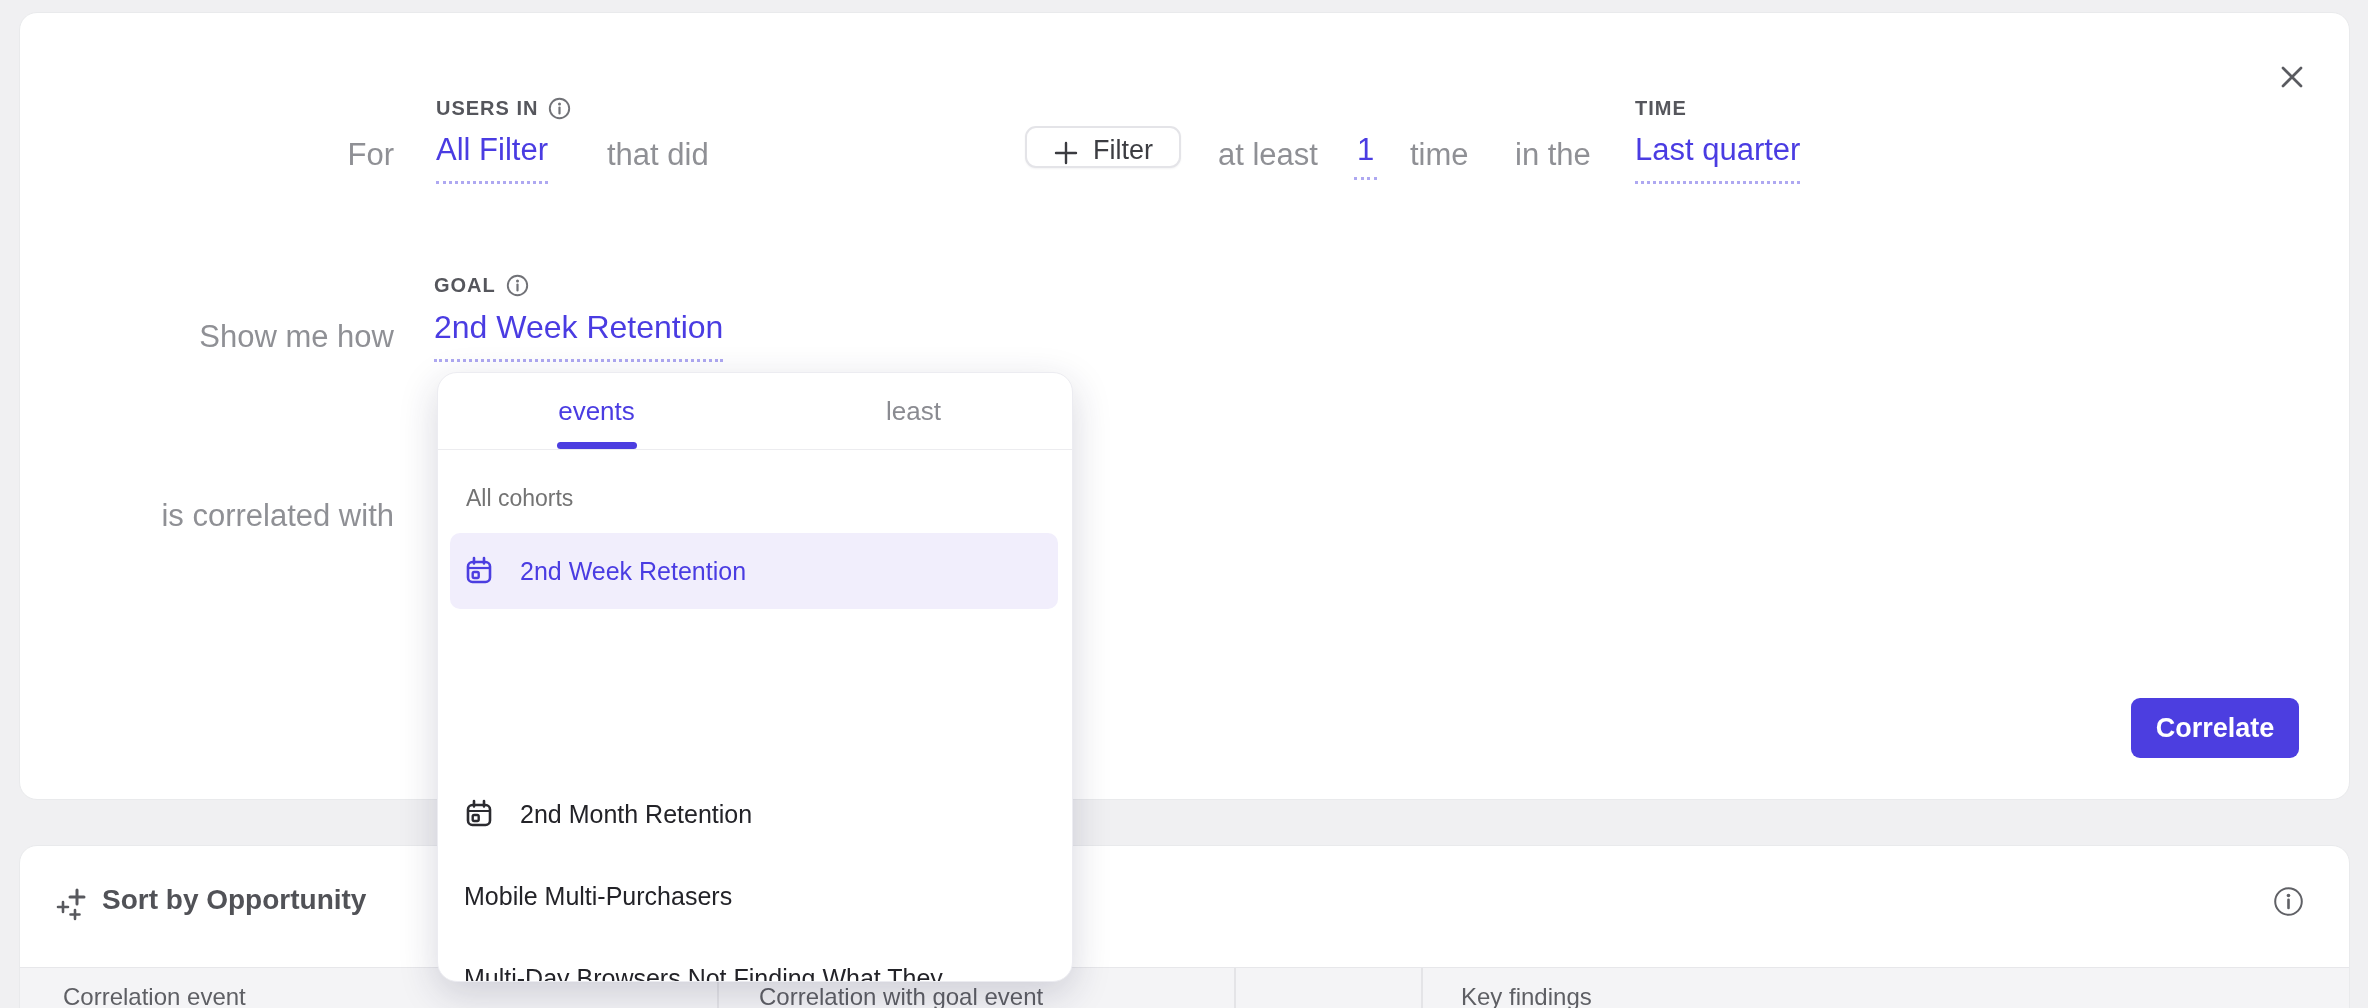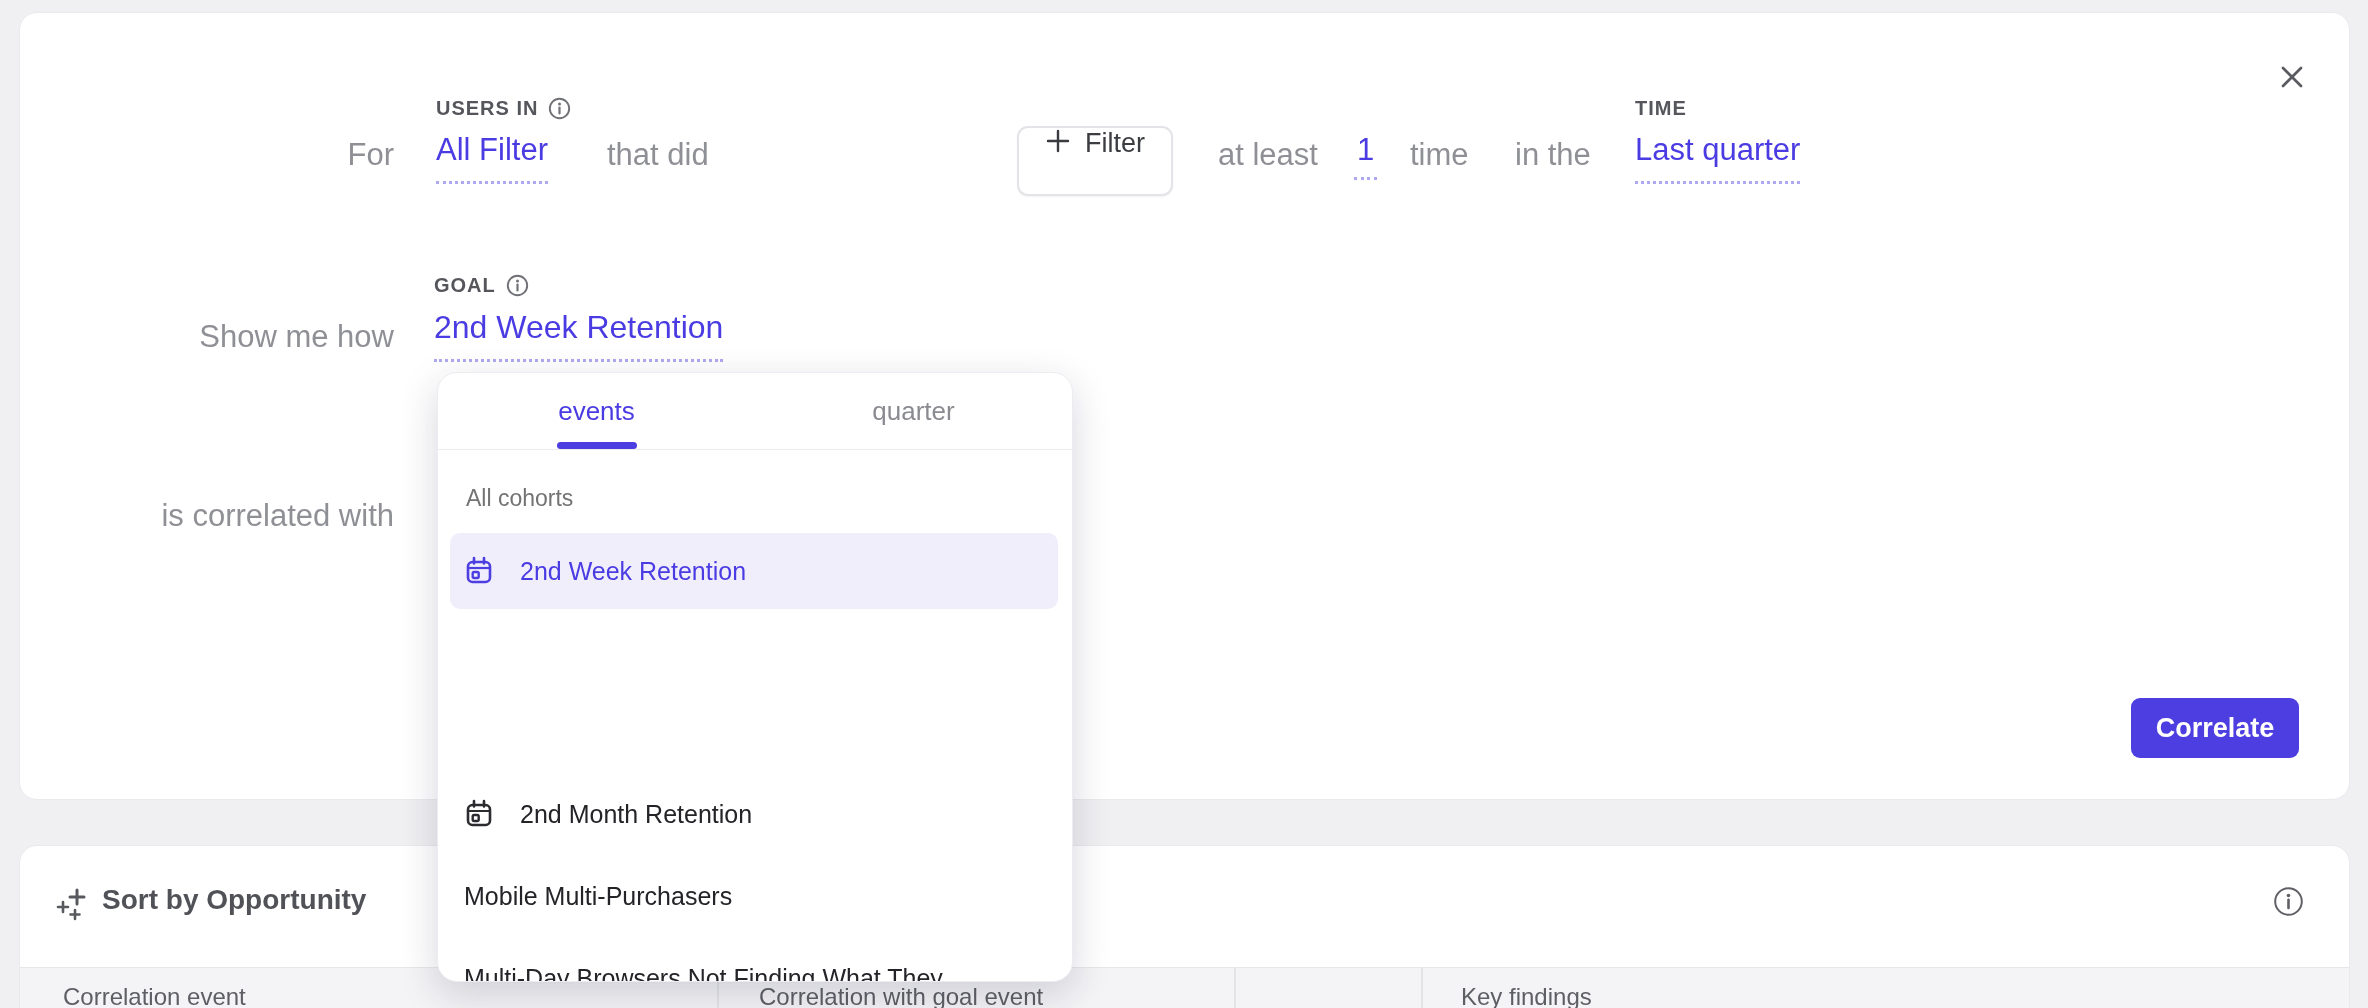--- a/index.html
+++ b/index.html
@@ -29,25 +29,25 @@
   .token {
     position:absolute; display:inline-flex; align-items:center; gap:12px;
     font-size:31px; font-weight:500; color:#4a3ce2; white-space:nowrap;
     padding-bottom:13px; border-bottom:3px dotted rgba(76,62,224,.45);
     cursor:pointer;
   }
   .token.goal-token { font-size:32px; }
   .token.count-token { padding:0 3px 9px 3px; }
 
   .filter-btn {
-    position:absolute; display:inline-flex; align-items:flex-start; gap:14px;
-    height:70px; padding:0 26px; background:#fff;
+    position:absolute; display:inline-flex; align-items:flex-end; gap:14px;
+    height:42px; padding:0 26px; background:#fff;
     border:2px solid #e4e4e8; border-radius:11px;
     box-shadow:0 1px 2px rgba(20,20,40,.05);
-    font-size:27px; font-weight:500; color:#3c3d42; cursor:pointer;
+    font-size:27px; font-weight:500; color:#3c3d42; cursor:pointer;margin-left:8px;
   }
 
   .close-btn { position:absolute; left:2258px; top:50px; width:28px; height:28px;
     background:none; border:none; cursor:pointer; }
 
   .correlate-btn {
     position:absolute; left:2111px; top:685px; width:168px; height:60px;
     background:#4c3ee0; color:#ffffff; font-size:27px; font-weight:600;
     border:none; border-radius:9px; cursor:pointer;
     font-family:"Liberation Sans", sans-serif;
@@ -191,21 +191,21 @@
       <div class="col-head" style="left:1441px">Key findings</div>
       <div class="v-div" style="left:697px"></div>
       <div class="v-div" style="left:1214px"></div>
       <div class="v-div" style="left:1401px"></div>
     </div>
   </section>
 
   <div class="dropdown">
     <div class="tabs">
       <div class="tab active">events</div>
-      <div class="tab">quarter</div>
+      <div class="tab">least</div>
     </div>
 
     <div class="dd-section">All cohorts</div>
 
     <div class="dd-item selected" style="top:160px">
       <span class="cal">
         <svg width="30" height="30" viewBox="0 0 30 30">
           <rect x="4" y="6" width="22" height="20" rx="4.5" fill="none" stroke="#4c3ee0" stroke-width="2.6"></rect>
           <path d="M10 2 V7.5 M20 2 V7.5" stroke="#4c3ee0" stroke-width="2.6" stroke-linecap="round"></path>
           <path d="M4.5 12 H25.5" stroke="#4c3ee0" stroke-width="2.2"></path>

